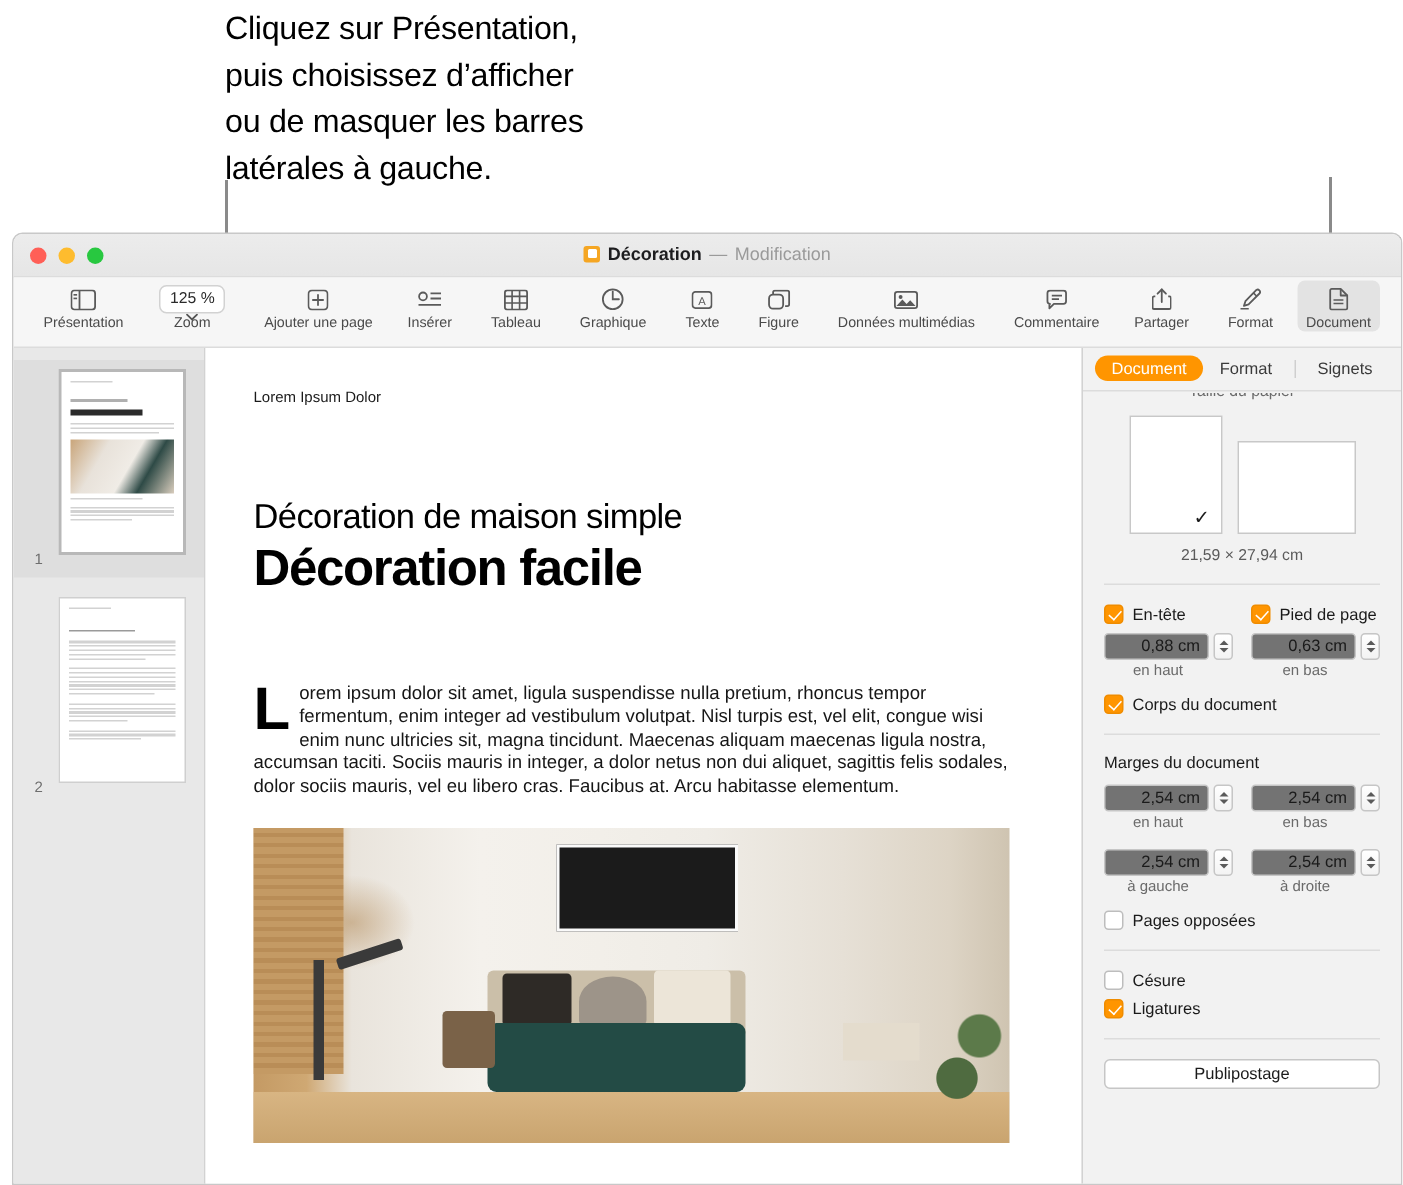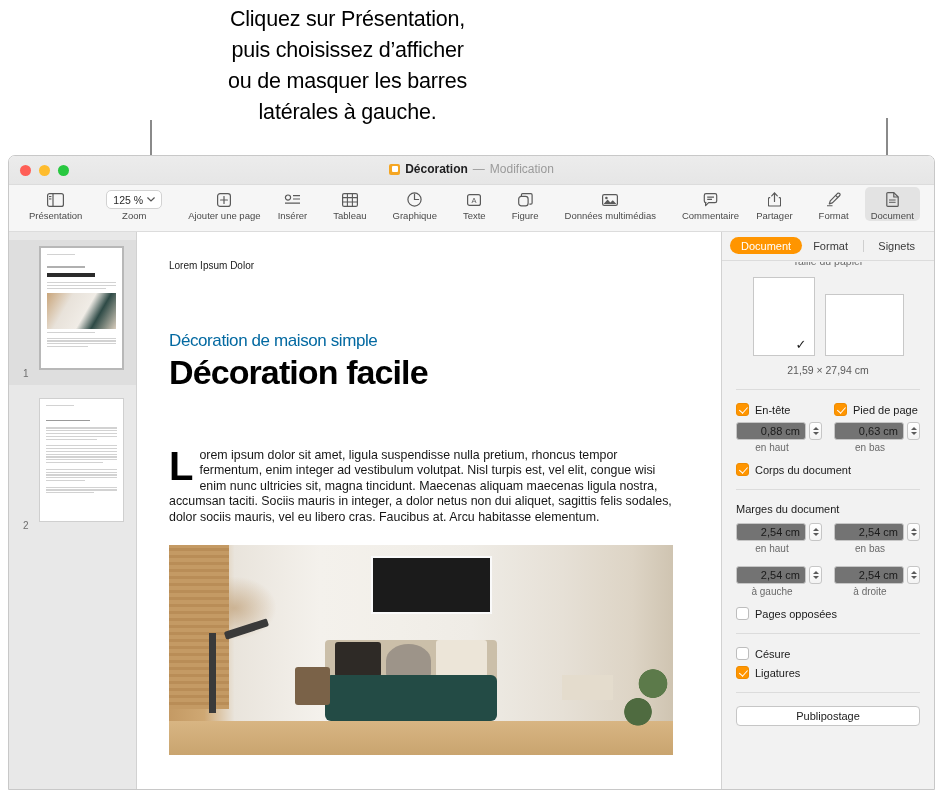--- a/index.html
+++ b/index.html
@@ -12,21 +12,21 @@
   #root { position: relative; width: 935px; height: 790px; }
 
   
   .callout {
     position: absolute;
     font-size: 21.5px;
     line-height: 31px;
     color: #000;
     letter-spacing: -0.2px;
   }
-  #callout-left  { left: 150px; top: 4px;  width: 395px; text-align: center; }
+  #callout-left  { left: 150px; top: 4px;  width: 395px; text-align: left; }
   #callout-right { left: 568px; top: 4px;  width: 360px; text-align: right; }
   .callout div { white-space: nowrap; }
 
   .leader-v {
     position: absolute;
     width: 2px; background: #8a8a8a;
   }
   #leader-left { left: 150px; top: 120px; height: 46px; }
   #leader-right-stem { left: 886px; top: 118px; height: 40px; }
 
@@ -100,20 +100,21 @@
   .tb-item .lbl { margin-top: 1px; }
   .tb-item.selected { background: #e3e3e3; }
   .tb-spacer { flex: 1 1 auto; }
 
   .zoom-pill {
     display: flex; align-items: center; gap: 4px;
     border: 1px solid #d2d2d2; background: #fff;
     border-radius: 5px; padding: 2px 6px;
     font-size: 10.5px; color: #2a2a2a;
     height: 19px;
+    flex-direction: column;
   }
 
   svg { display: block; }
 
   
   #body { position: relative; height: 558px; display: flex; }
 
   
   #thumbs {
     width: 128px; background: #e8e8e8;
@@ -148,21 +149,21 @@
   
   #canvas {
     flex: 1 1 auto; background: #ffffff;
     position: relative; overflow: hidden;
   }
   #page {
     position: absolute; left: 0; right: 0; top: 0;
     padding: 28px 48px 0 32px;
   }
   #hdr-text { font-size: 10px; color: #1a1a1a; margin-bottom: 60px; }
-  #eyebrow { font-size: 17px; color: #0369a1; letter-spacing: -0.4px; }
+  #eyebrow { font-size: 23px; color: #000000; letter-spacing: -0.4px; }
   #headline { font-size: 34px; font-weight: bold; color: #000; letter-spacing: -0.9px; margin-top: 2px; }
   #para {
     margin-top: 56px;
     font-size: 12.4px; line-height: 15.4px; color: #161616;
     text-align: left;
   }
   #para .dropcap {
     float: left; font-size: 40px; line-height: 33px;
     font-weight: bold; margin: 2px 6px 0 0; color: #000;
   }

